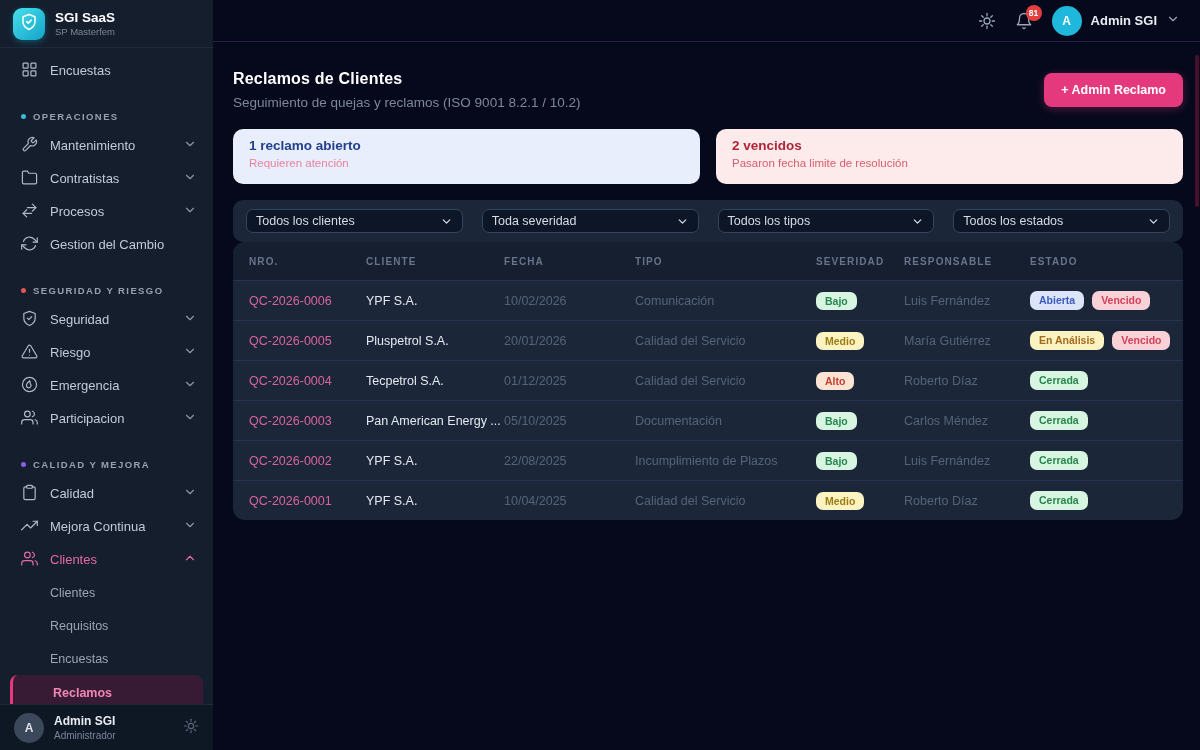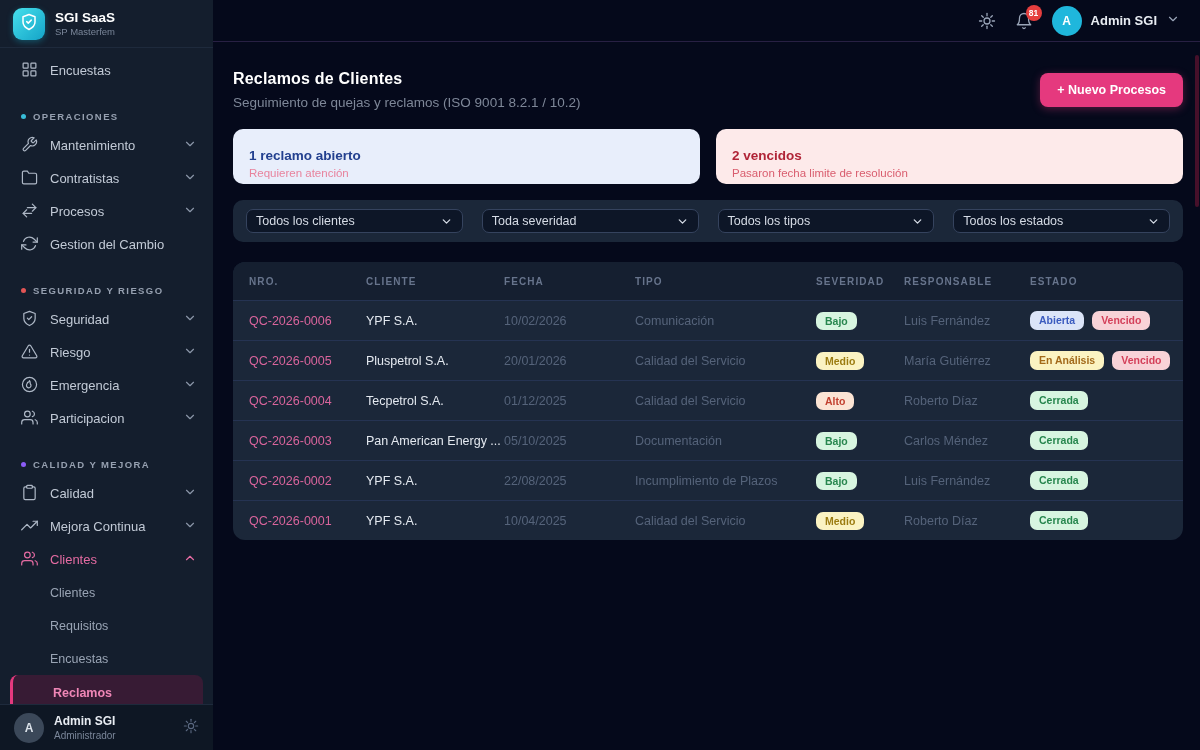--- a/index.html
+++ b/index.html
@@ -60,37 +60,37 @@
   .main { position:absolute; left:213px; top:48px; width:987px; height:702px;
     padding:22px 17px 0 20px; }
   .page-head { position:relative; }
   .page-title { font-size:16px; font-weight:800; color:#fff; letter-spacing:.2px; }
   .page-sub { margin-top:7px; font-size:13.5px; color:#7e8798; }
   .new-btn { position:absolute; right:0; top:3px; background:#e5397e; color:#fff; border:none;
     font-family:inherit; font-size:12.5px; font-weight:bold; padding:10px 17px; border-radius:8px;
     cursor:pointer; box-shadow:0 2px 8px rgba(229,57,126,.35); }
 
   .alerts { display:flex; gap:16px; margin-top:19px; }
-  .alert-card { flex:1; border-radius:10px; padding:19px 16px; height:55px; }
+  .alert-card { flex:1; border-radius:10px; padding:9px 16px; height:55px; }
   .alert-blue { background:#e8eefb; }
   .alert-blue .a-title { color:#23408f; }
   .alert-blue .a-sub { color:#e8839d; }
   .alert-red { background:#fdeaea; }
   .alert-red .a-title { color:#b02437; }
   .alert-red .a-sub { color:#d95d6e; }
   .a-title { font-size:13.5px; font-weight:bold; }
   .a-sub { font-size:11.5px; margin-top:4px; }
 
   .filterbar { margin-top:16px; background:#1b2739; border-radius:10px; padding:9px 13px;
     display:flex; gap:19px; }
   .select { flex:1; height:24px; background:#0d1627; border:1px solid #35435e; border-radius:7px;
     display:flex; align-items:center; font-size:12.5px; color:#d6dce6; padding:0 9px; cursor:pointer; }
   .select svg { width:13px; height:13px; stroke:#d6dce6; margin-left:auto; }
 
-  .table-card { margin-top:20px; background:#1b2739; border-radius:12px; overflow:hidden; }
+  .table-card { margin-top:0; background:#1b2739; border-radius:12px; overflow:hidden; }
   .t-row { display:grid; grid-template-columns:117px 138px 131px 181px 88px 126px 1fr;
     align-items:center; padding-left:16px; }
   .t-head { height:38px; background:#151f30; }
   .t-head span { font-size:10px; font-weight:bold; letter-spacing:1.1px; color:#67748c;
     text-transform:uppercase; }
   .t-body .t-row { height:40px; border-top:1px solid #253352; }
   .c-nro { font-size:12.5px; color:#d9649c; cursor:pointer; }
   .c-cliente { font-size:12.5px; color:#e4e9f0; }
   .c-muted { font-size:12.5px; color:#55637a; }
   .c-estado { display:flex; gap:8px; }
@@ -326,21 +326,21 @@
     <span><svg viewBox="0 0 24 24" fill="none" stroke-width="2" stroke-linecap="round" stroke-linejoin="round" width="14" height="14">
           <polyline points="6 9 12 15 18 9"></polyline>
         </svg></span>
   </div>
 </header>
 
 <main class="main">
   <div class="page-head">
     <h1 class="page-title">Reclamos de Clientes</h1>
     <div class="page-sub">Seguimiento de quejas y reclamos (ISO 9001 8.2.1 / 10.2)</div>
-    <button class="new-btn">+ Nuevo Procesos</button>
+    <button class="new-btn">+ Admin Reclamo</button>
   </div>
 
   <div class="alerts">
     <div class="alert-card alert-blue">
       <div class="a-title">1 reclamo abierto</div>
       <div class="a-sub">Requieren atención</div>
     </div>
     <div class="alert-card alert-red">
       <div class="a-title">2 vencidos</div>
       <div class="a-sub">Pasaron fecha limite de resolución</div>

